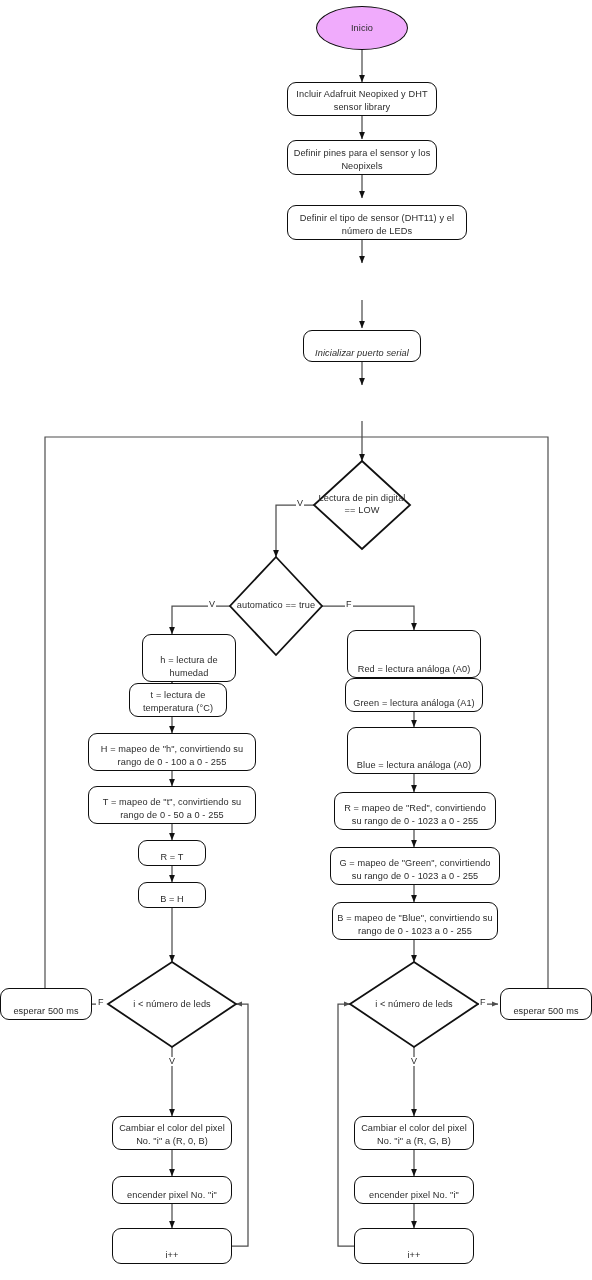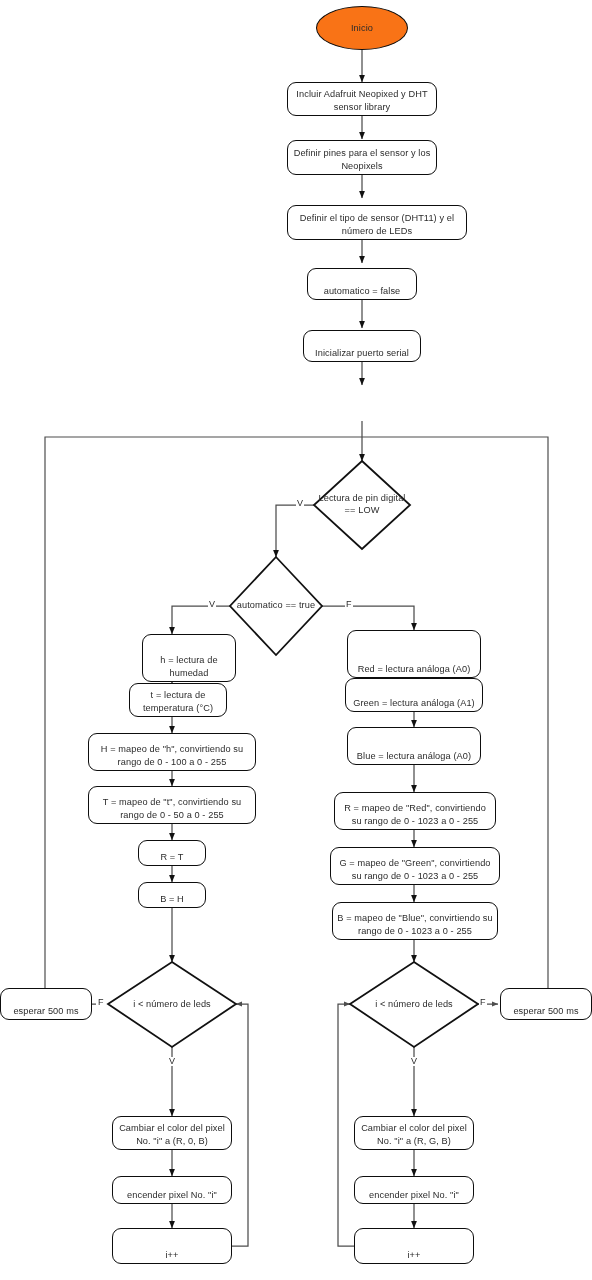--- a/index.html
+++ b/index.html
@@ -40,21 +40,21 @@
     letter-spacing: 0.1px;
   }
   .proc {
     background: #ffffff;
     border: 1.6px solid #0d0d0d;
     border-radius: 9px;
     padding: 2px 4px;
     align-items: flex-end;
   }
   .terminator {
-    background: #f97316;
+    background: #f0abfc;
     border: 1.6px solid #0d0d0d;
     border-radius: 50%;
   }
   .decision {
     background: transparent;
     border: none;
   }
   .decision .dlabel {
     position: relative;
     z-index: 2;
@@ -159,25 +159,22 @@
   </div>
 
   <div class="node proc" style="left:287px; top:140px; width:150px; height:35px;">
     <span>Definir pines para el sensor y los Neopixels</span>
   </div>
 
   <div class="node proc" style="left:287px; top:205px; width:180px; height:35px;">
     <span>Definir el tipo de sensor (DHT11) y el número de LEDs</span>
   </div>
 
-  <div class="node proc" style="left:307px; top:268px; width:110px; height:32px;">
-    <span>automatico = false</span>
-  </div>
-
-  <div class="node proc" style="left:303px; top:330px; width:118px; height:32px;">
+
+  <div class="node proc" style="left:303px; top:330px; width:118px; height:32px;font-style:italic;">
     <span>Inicializar puerto serial</span>
   </div>
 
 
   <div class="node decision" style="left:230px; top:557px; width:92px; height:98px;">
     <span class="dlabel">automatico == true</span>
   </div>
 
   <div class="node decision" style="left:314px; top:461px; width:96px; height:88px;">
     <span class="dlabel">Lectura de pin digital == LOW</span>
@@ -208,21 +205,21 @@
   </div>
 
   <div class="node proc" style="left:347px; top:630px; width:134px; height:48px;">
     <span>Red = lectura análoga (A0)</span>
   </div>
 
   <div class="node proc" style="left:345px; top:678px; width:138px; height:34px;">
     <span>Green = lectura análoga (A1)</span>
   </div>
 
-  <div class="node proc" style="left:347px; top:727px; width:134px; height:38px;">
+  <div class="node proc" style="left:347px; top:727px; width:134px; height:47px;">
     <span>Blue = lectura análoga (A0)</span>
   </div>
 
   <div class="node proc" style="left:334px; top:792px; width:162px; height:38px;">
     <span>R = mapeo de "Red", convirtiendo su rango de 0 - 1023 a 0 - 255</span>
   </div>
 
   <div class="node proc" style="left:330px; top:847px; width:170px; height:38px;">
     <span>G = mapeo de "Green", convirtiendo su rango de 0 - 1023 a 0 - 255</span>
   </div>

